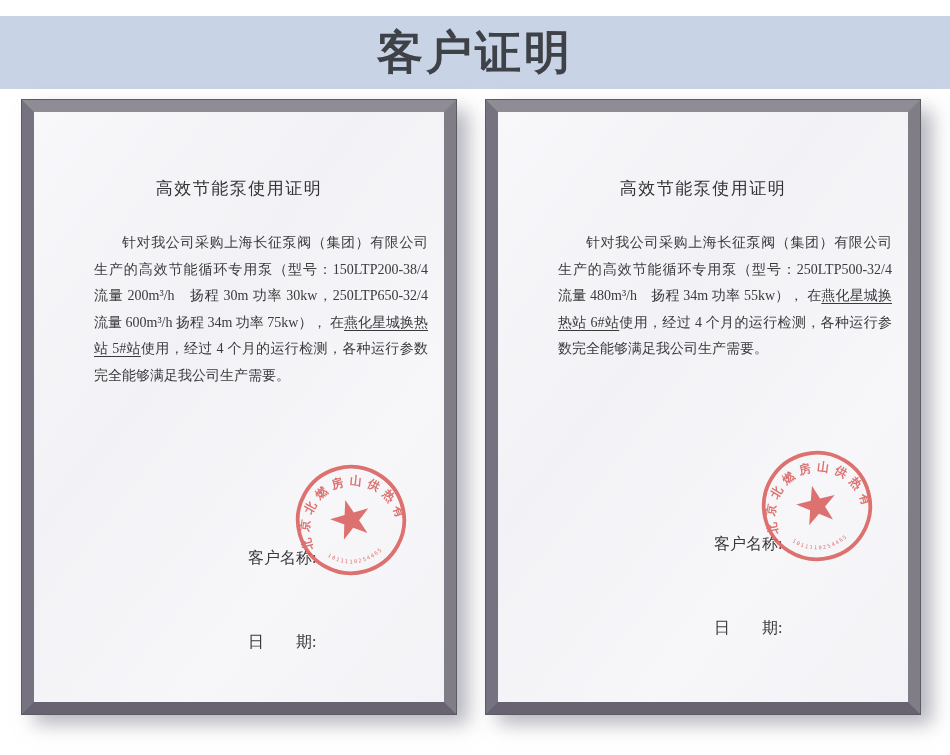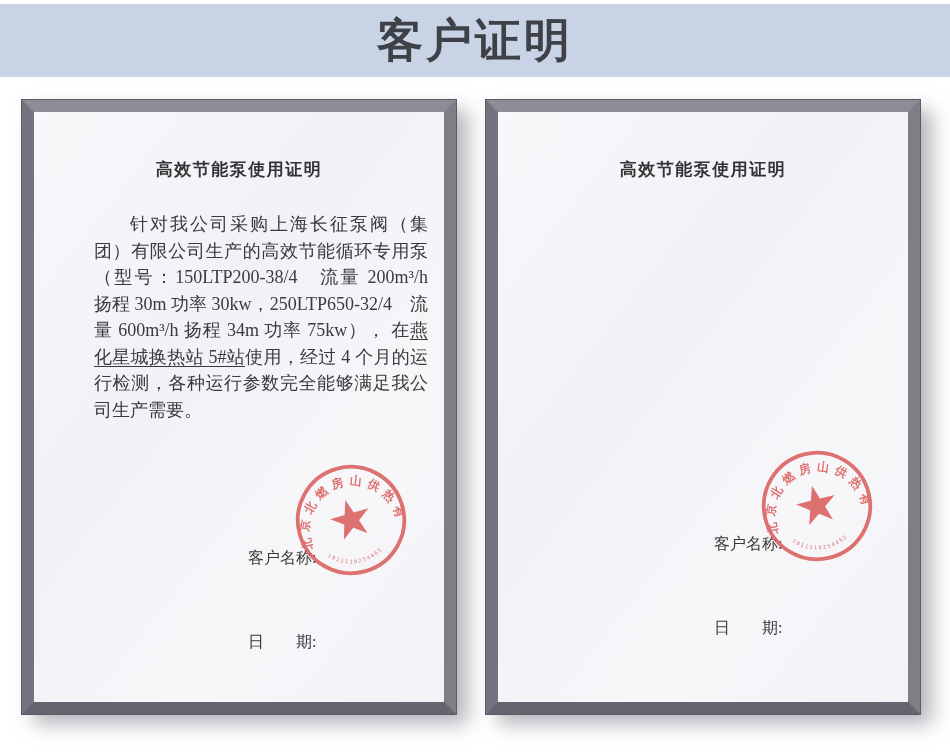--- a/index.html
+++ b/index.html
@@ -5,21 +5,21 @@
   html,body{margin:0;padding:0;}
   body{
     width:950px;height:755px;
     background:#ffffff;
     position:relative;
     overflow:hidden;
     font-family:"Liberation Sans","DejaVu Sans",sans-serif;
   }
   
   .header{
-    position:absolute;left:0;top:4px;width:950px;height:73px;
+    position:absolute;left:0;top:16px;width:950px;height:73px;
     background:#c8d3e6;
     display:flex;align-items:center;justify-content:center;
   }
   .header h1{
     margin:0;font-size:46px;font-weight:bold;color:#3e4248;
     letter-spacing:3px;
     font-family:"Liberation Sans","DejaVu Sans",sans-serif;
   }
   
   .frame{
@@ -31,26 +31,26 @@
   }
   .frame.left{left:22px;}
   .frame.right{left:486px;}
   .paper{
     position:relative;width:100%;height:100%;
     background:linear-gradient(128deg,#f8f8fb 0%,#f2f2f6 38%,#f7f6f9 70%,#f3f3f7 100%);
     font-family:"Liberation Serif","DejaVu Serif",serif;
     color:#3a3a3d;
   }
   .cert-title{
-    padding-top:46px;text-align:center;
-    font-size:17px;font-weight:700;letter-spacing:1.5px;color:#333335;
+    padding-top:65px;text-align:center;
+    font-size:17px;font-weight:400;letter-spacing:1.5px;color:#333335;
   }
   .cert-body{
     margin:30px 16px 0 60px;
-    font-size:18px;line-height:26.5px;
+    font-size:14px;line-height:26.5px;
     text-align:justify;
   }
   .cert-body p{margin:0;text-indent:2em;}
   .u{text-decoration:underline;text-underline-offset:3px;}
   .signature{
     position:absolute;font-size:16px;line-height:28px;color:#39393c;
     white-space:pre;
   }
   .frame.left .signature{left:214px;top:376px;}
   .frame.right .signature{left:216px;top:362px;}
@@ -96,20 +96,21 @@
         </text>
       </svg>
     </div>
   </div>
 </div>
 
 <div class="frame right">
   <div class="paper">
     <div class="cert-title">高效节能泵使用证明</div>
     <div class="cert-body">
+      <p><span>针对我公司采购上海长征泵阀（集团）有限公司生产的高效节能循环专用泵（型号：250LTP500-32/4　流量 480m³/h　扬程 34m 功率 55kw）， 在</span><span class="u">燕化星城换热站 6#站</span><span>使用，经过 4 个月的运行检测，各种运行参数完全能够满足我公司生产需要。</span></p>
     </div>
     <div class="signature">
       <div>客户名称:</div>
       <div>日　　期:</div>
     </div>
     <div class="stamp">
       <svg viewBox="0 0 120 120">
         <defs>
           <path id="arcTop1" d="M 14,80 A 47,47 0 1 1 106,80" fill="none"></path>
           <path id="arcBot1" d="M 23,87 A 46,46 0 0 0 97,87" fill="none"></path>

